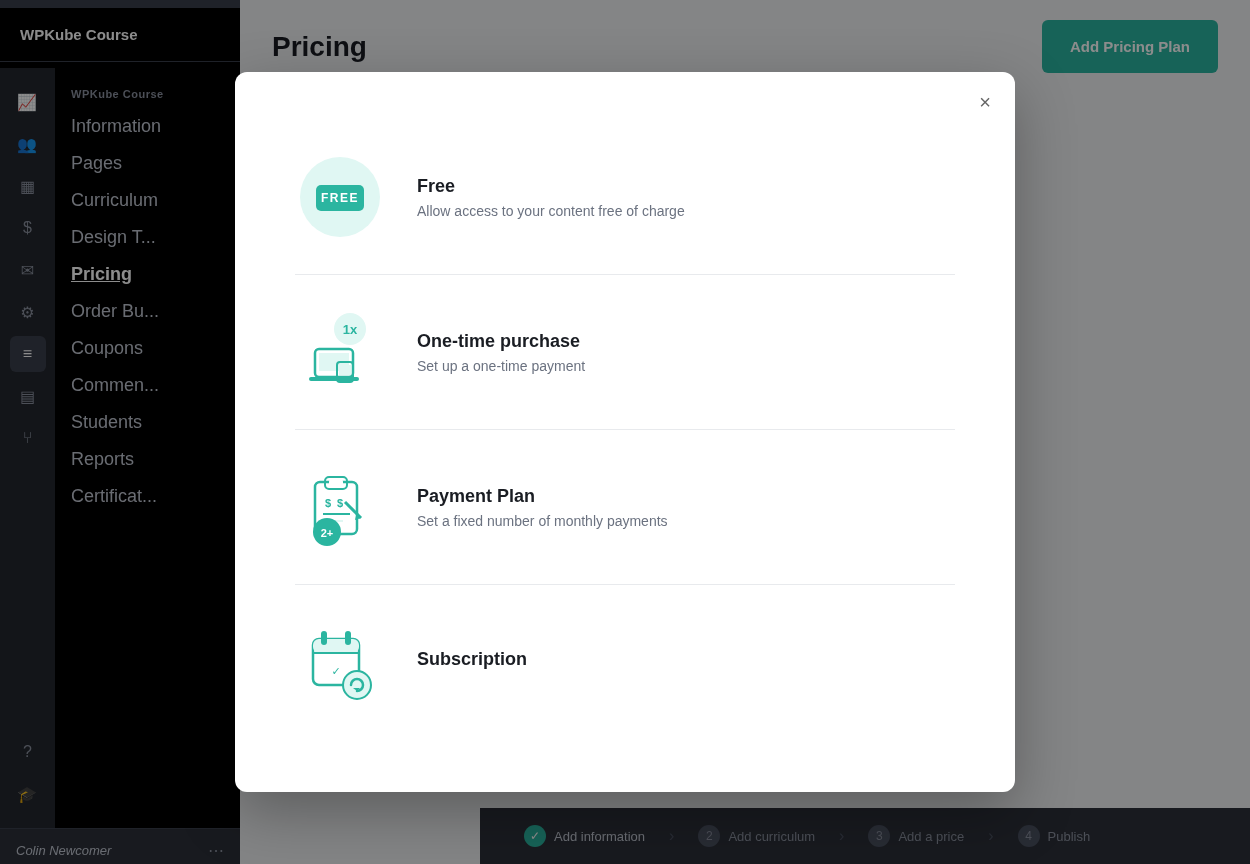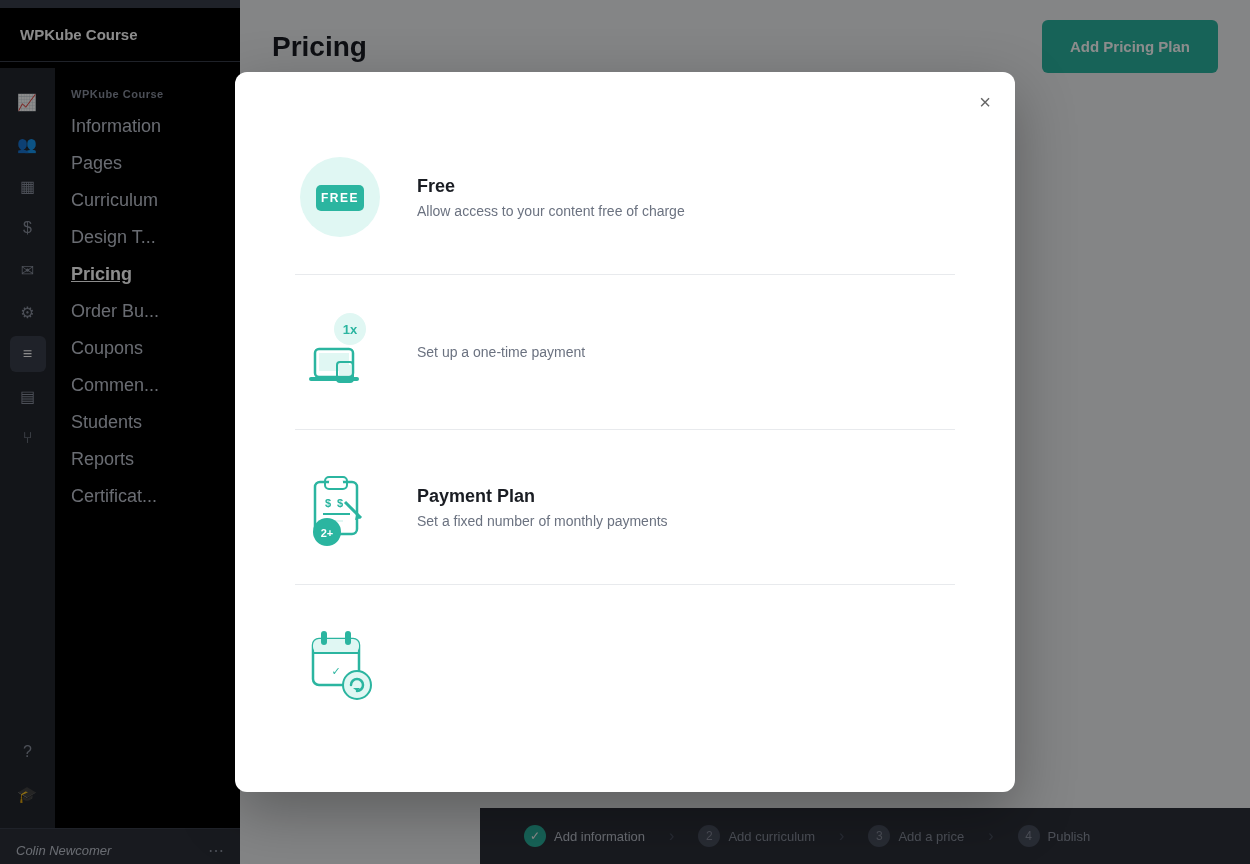--- a/index.html
+++ b/index.html
@@ -339,20 +339,21 @@
 
             <rect x="20" y="42" width="38" height="28" rx="4" fill="none" stroke="#2bb5a0" stroke-width="2.5"></rect>
             <rect x="24" y="46" width="30" height="18" fill="#e0f7f3"></rect>
             <rect x="14" y="70" width="50" height="4" rx="2" fill="#2bb5a0"></rect>
 
             <rect x="42" y="55" width="16" height="20" rx="3" fill="none" stroke="#2bb5a0" stroke-width="2"></rect>
             <rect x="44" y="58" width="12" height="10" fill="#e0f7f3"></rect>
           </svg>
         </div>
         <div class="pricing-option-text">
+          <div class="pricing-option-title">One-time purchase</div>
           <div class="pricing-option-desc">Set up a one-time payment</div>
         </div>
       </div>
 
       <div class="pricing-option">
         <div class="pricing-icon">
           <svg width="90" height="90" viewBox="0 0 90 90">
 
             <rect x="20" y="20" width="42" height="52" rx="5" fill="none" stroke="#2bb5a0" stroke-width="2.5"></rect>
             <rect x="30" y="15" width="22" height="12" rx="4" fill="none" stroke="#2bb5a0" stroke-width="2"></rect>
@@ -386,18 +387,19 @@
             <rect x="26" y="14" width="6" height="14" rx="3" fill="#2bb5a0"></rect>
             <rect x="50" y="14" width="6" height="14" rx="3" fill="#2bb5a0"></rect>
             <text x="41" y="58" text-anchor="middle" fill="#2bb5a0" font-size="11">✓</text>
 
             <circle cx="62" cy="68" r="14" fill="#e0f7f3" stroke="#2bb5a0" stroke-width="2"></circle>
             <path d="M56,68 a6,6 0 1,1 6,6" fill="none" stroke="#2bb5a0" stroke-width="2.5" stroke-linecap="round"></path>
             <polygon points="62,74 58,71 65,71" fill="#2bb5a0"></polygon>
           </svg>
         </div>
         <div class="pricing-option-text">
+          <div class="pricing-option-title">Subscription</div>
         </div>
       </div>
 
     </div>
   </div>
 </div>
 
 </body></html>

